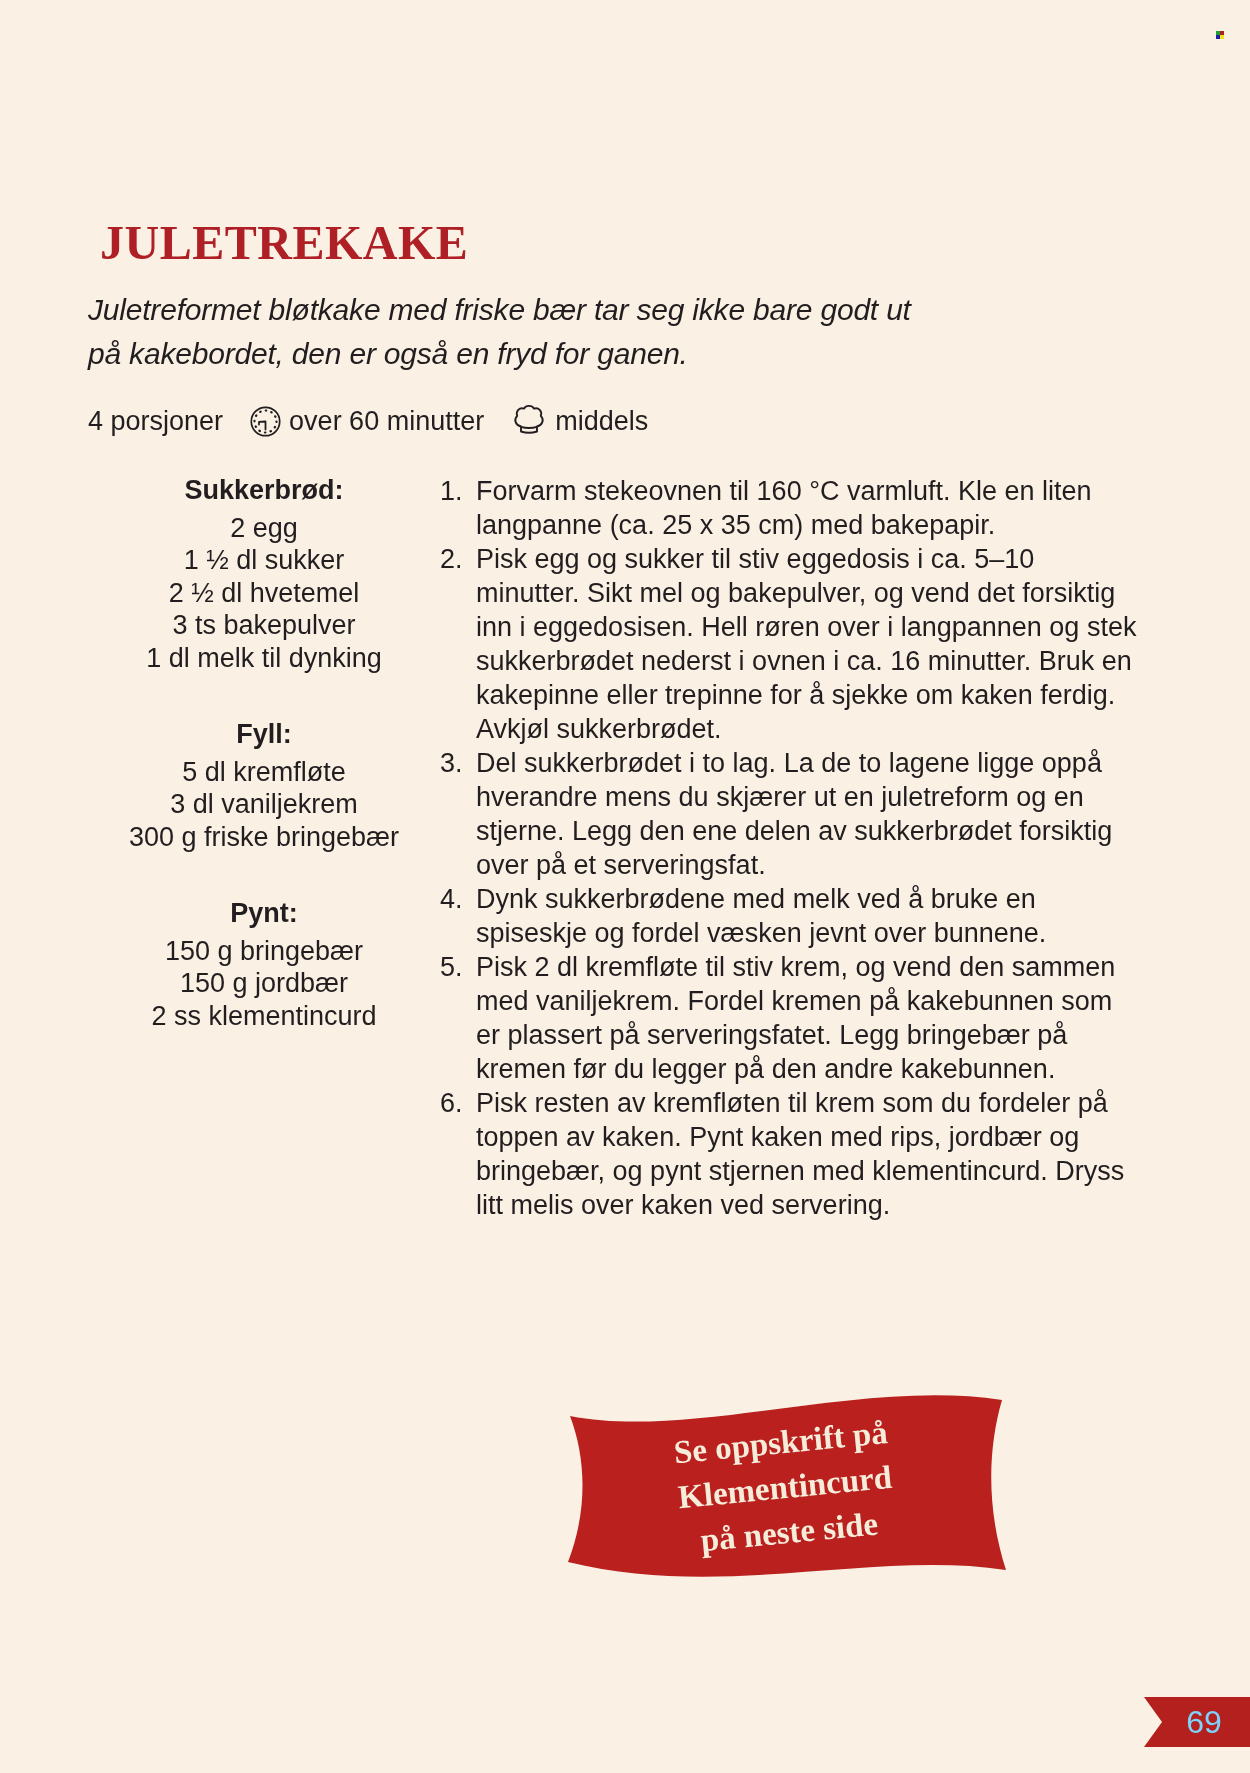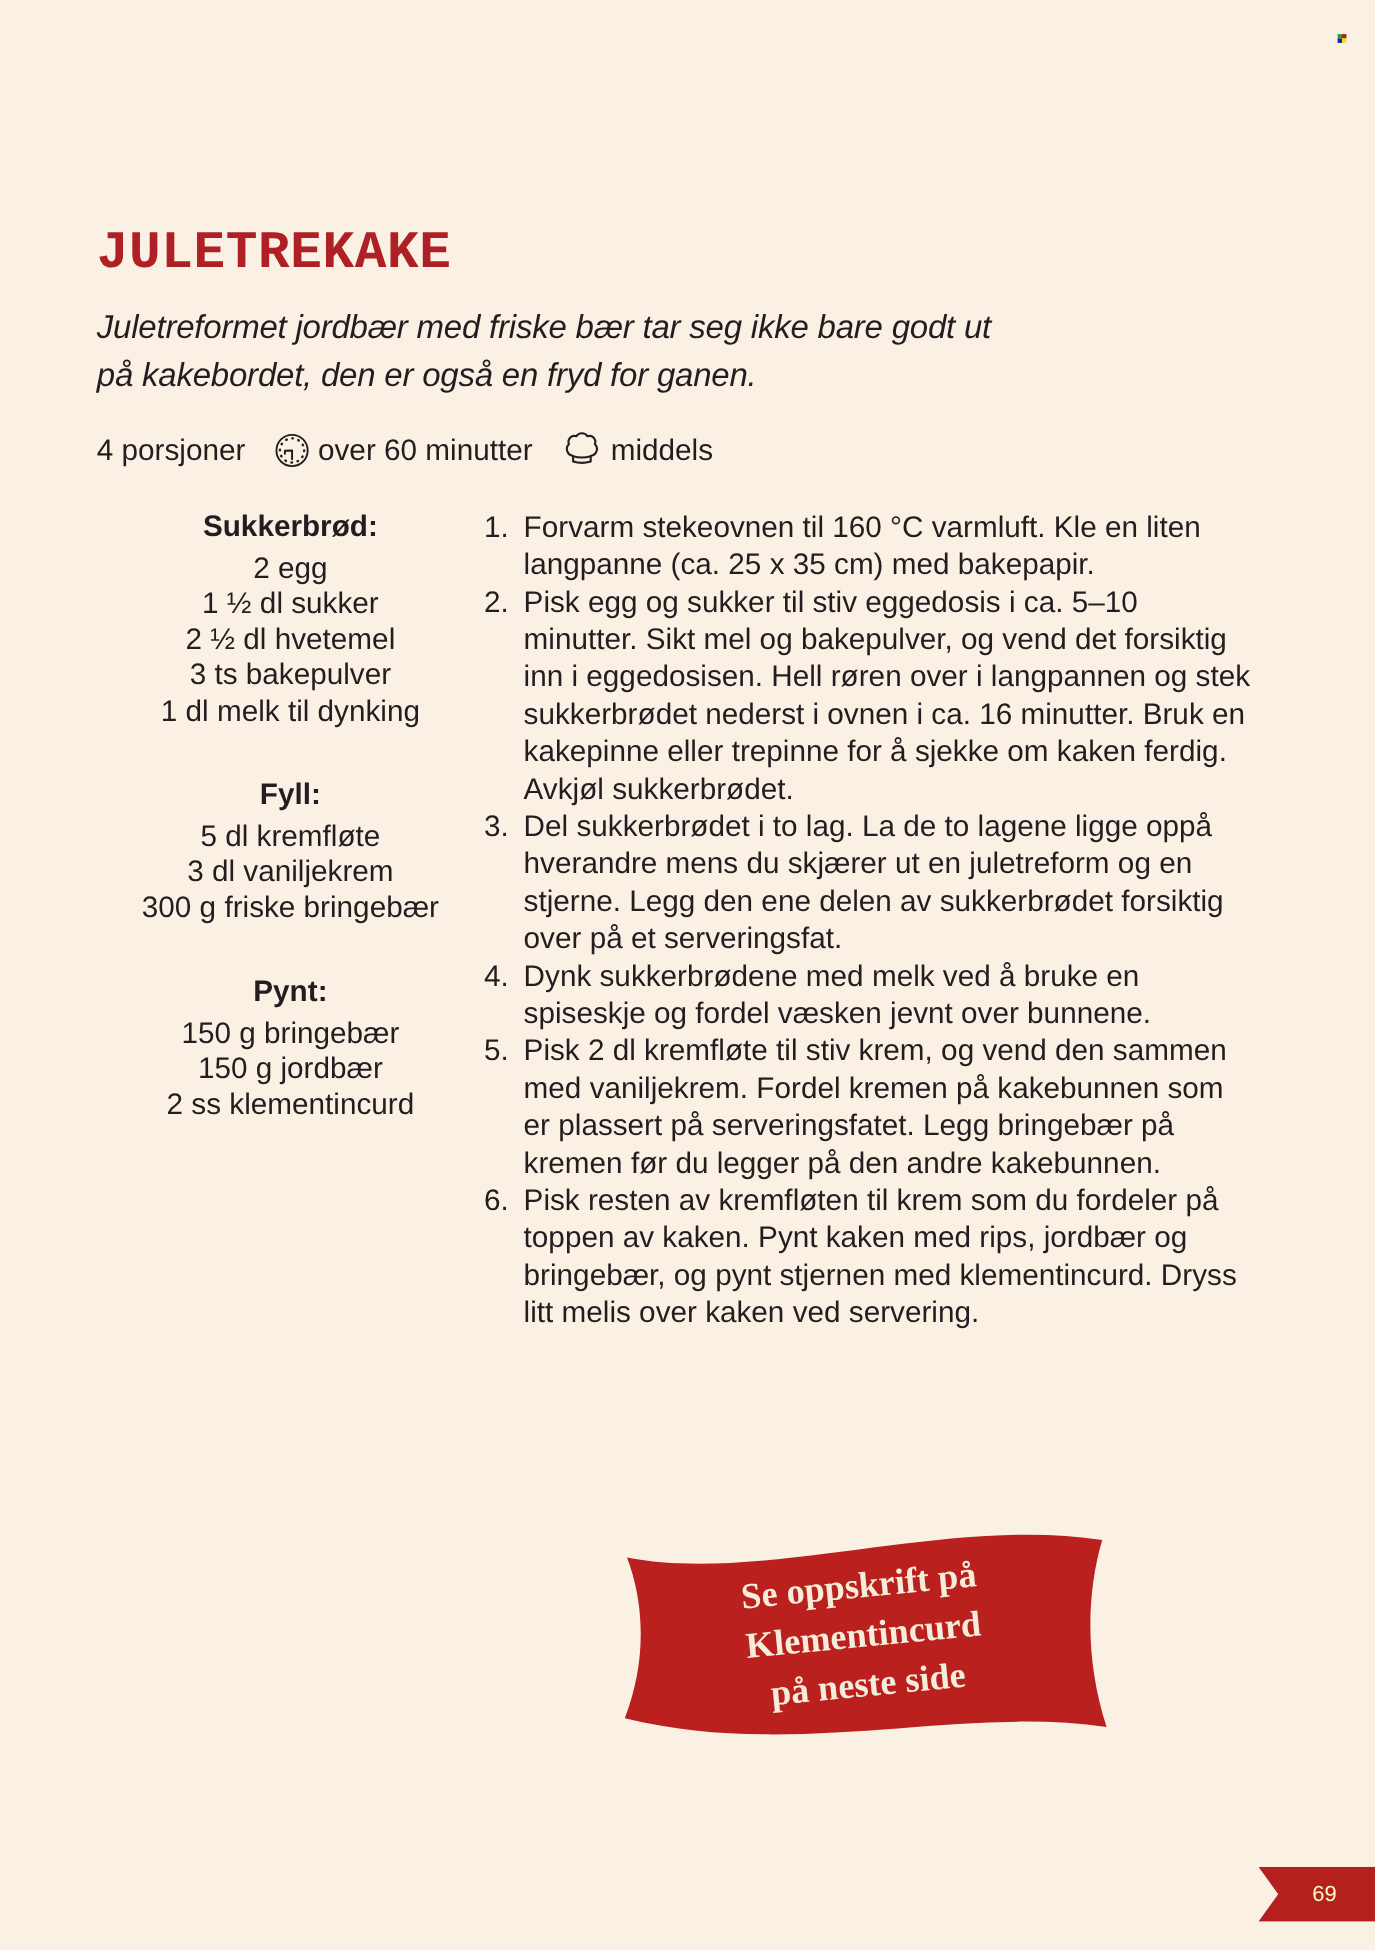--- a/index.html
+++ b/index.html
@@ -8,26 +8,26 @@
     width:1250px; height:1773px;
     margin:0 auto;
     background:#faf0e4;
     font-family:"Liberation Sans", sans-serif;
     color:#221e20;
     overflow:hidden;
   }
   .content { position:absolute; left:88px; top:206px; width:1060px; }
 
   .title {
-    font-family:Liberation Mono, monospace;
+    font-family:Liberation Serif, serif;
     font-weight:bold;
     font-size:48px;
     line-height:50px;
     letter-spacing:0.5px;
-    margin:0;
+    margin:12px;
     color:#ae2025;
   }
   .intro {
     margin-top:20px;
     font-size:30px;
     font-style:italic;
     line-height:44px;
     letter-spacing:-0.2px;
   }
   .meta {
@@ -78,21 +78,21 @@
 
   .page-ribbon {
     position:absolute;
     right:0; top:1697px;
     width:106px; height:50px;
     background:#b3201e;
     -webkit-clip-path:polygon(0 0, 100% 0, 100% 100%, 0 100%, 17% 50%);
     clip-path:polygon(0 0, 100% 0, 100% 100%, 0 100%, 17% 50%);
     display:flex; align-items:center; justify-content:center;
     padding-left:14px; box-sizing:border-box;
-    color:#fef9c3; font-size:20px;
+    color:#7dd3fc; font-size:32px;
   }
 
   .reg-mark {
     position:absolute; left:1216px; top:31px;
     width:8px; height:8px;
     display:grid;
     grid-template-columns:4px 4px;
     grid-template-rows:4px 4px;
   }
   .reg-mark span { display:block; width:4px; height:4px; }
@@ -107,21 +107,21 @@
       <span style="background:#a8241a"></span>
       <span style="background:#1d1da8"></span>
       <span style="background:#f0e21a"></span>
   </div>
 
   <div class="content">
 
     <h1 class="title">JULETREKAKE</h1>
 
     <div class="intro">
-      <div>Juletreformet jordbær med friske bær tar seg ikke bare godt ut</div>
+      <div>Juletreformet bløtkake med friske bær tar seg ikke bare godt ut</div>
       <div>på kakebordet, den er også en fryd for ganen.</div>
     </div>
 
     <div class="meta">
       <span>4 porsjoner</span>
       <span class="spacer-lg"></span>
       <span>
         <svg width="33" height="33" viewBox="0 0 33 33" fill="none">
           <circle cx="16.5" cy="16.5" r="14.2" stroke="#221e20" stroke-width="1.7"></circle>
           <circle cx="16.5" cy="16.5" r="11" stroke="#221e20" stroke-width="2.2" stroke-dasharray="0.5 5.25" stroke-linecap="round"></circle>

